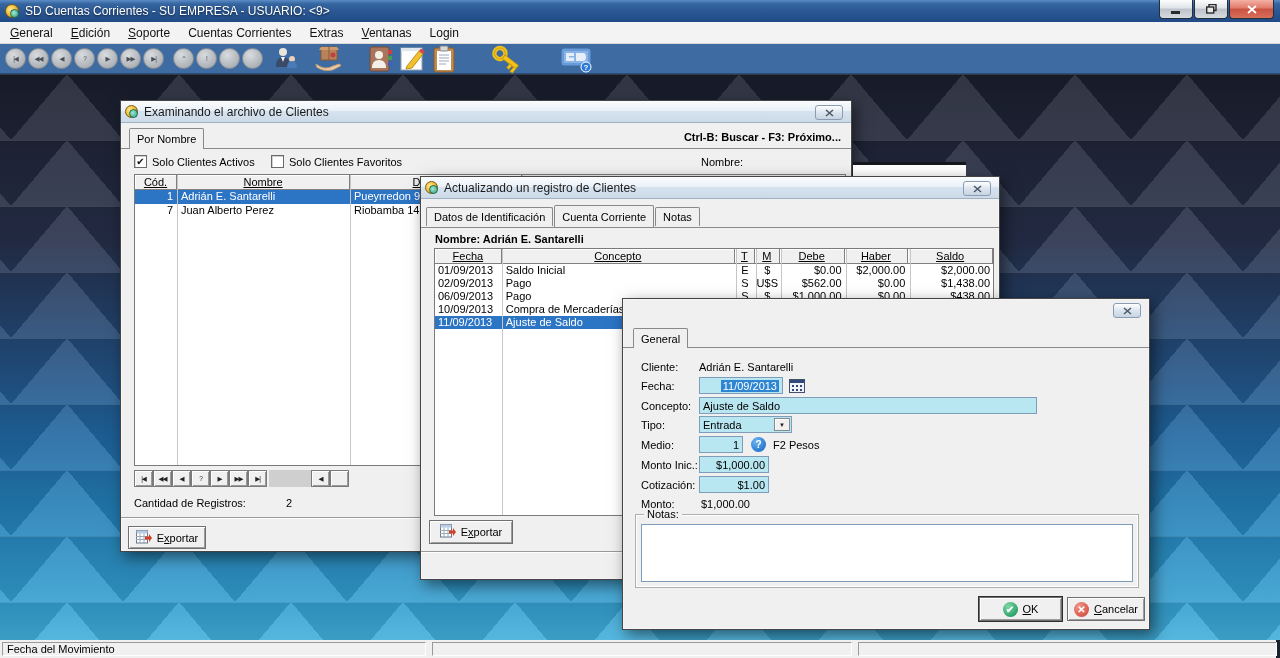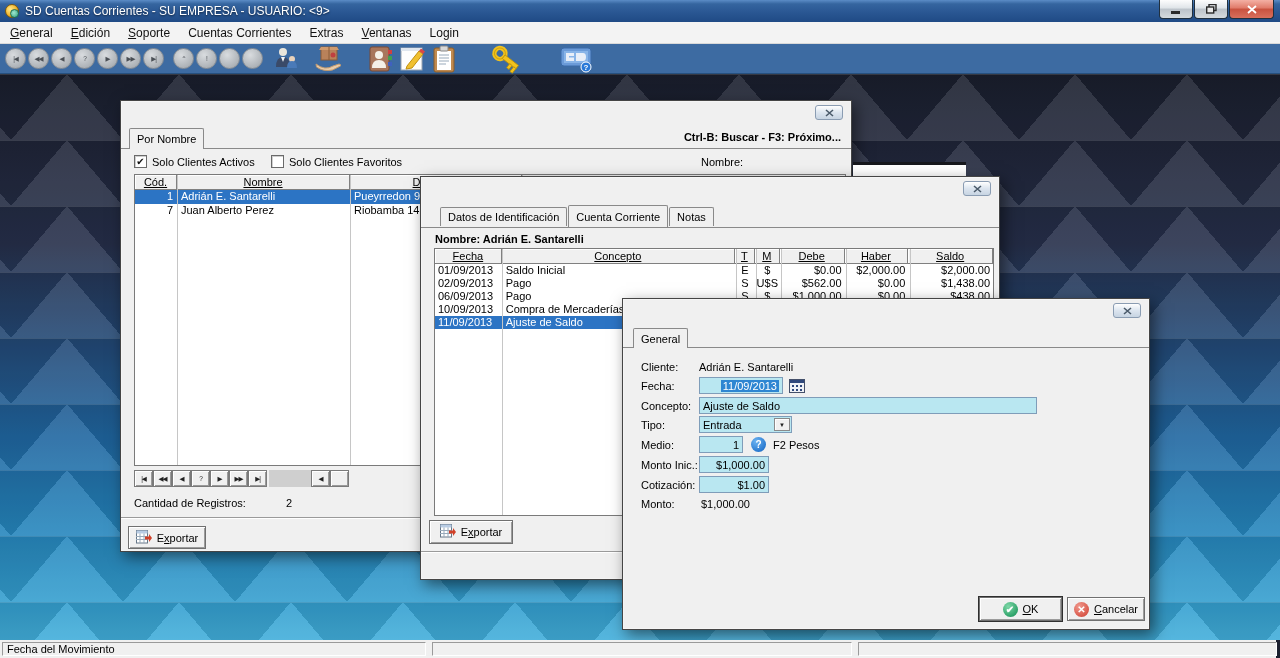--- a/index.html
+++ b/index.html
@@ -275,20 +275,24 @@
         <circle cx="26" cy="22" r="5" fill="#2878d8" stroke="#fff"></circle>
         <text x="26" y="25" font-size="8" fill="#fff" text-anchor="middle" font-weight="bold" font-family="Liberation Sans, sans-serif">?</text>
       </svg>
   </span>
 </div>
 
 <div class="desktop"></div>
 <div class="sliver"></div>
 
 <div class="win" style="left:120px; top:100px; width:732px; height:452px; z-index:10;">
+  <div class="wtitle">
+    <span class="coin"></span>
+    <span class="t">Examinando el archivo de Clientes</span>
+  </div>
   <div class="wclose">
       <svg width="9" height="8">
         <path d="M1 1 L8 7 M8 1 L1 7" stroke="#4a5a6a" stroke-width="1.6"></path>
       </svg>
     </div>
 
   <div class="tab" style="left:8px; top:27px;">
       <span>Por Nombre</span>
     </div>
   <div class="tabline" style="top:47px;"></div>
@@ -365,27 +369,31 @@
             <line x1="4" y1="3.5" x2="4" y2="13"></line>
             <line x1="8" y1="3.5" x2="8" y2="13"></line>
           </g>
           <path d="M9 6.5 h4 v-2.5 l3 4 l-3 4 v-2.5 h-4 z" fill="#d04028"></path>
         </svg></span>
     <span class="bl">E<u>x</u>portar</span>
   </div>
 </div>
 
 <div class="win" style="left:420px; top:176px; width:580px; height:404px; z-index:20;">
+  <div class="wtitle">
+    <span class="coin"></span>
+    <span class="t">Actualizando un registro de Clientes</span>
+  </div>
   <div class="wclose">
       <svg width="9" height="8">
         <path d="M1 1 L8 7 M8 1 L1 7" stroke="#4a5a6a" stroke-width="1.6"></path>
       </svg>
     </div>
 
-  <div class="tabs-row" style="left:19px; top:28px;align-items:flex-end;">
+  <div class="tabs-row" style="left:5px; top:28px;align-items:flex-end;">
 
       <span class="tab2">Datos de Identificación</span>
 
       <span class="tab2 active">Cuenta Corriente</span>
 
       <span class="tab2">Notas</span>
 
   </div>
   <div class="tabline" style="top:50px;"></div>
 
@@ -533,20 +541,24 @@
     </div>
 
   <div class="flabel" style="top:180px;">Cotización:</div>
   <div class="finput right" style="left:76px; top:177px; width:70px;">
       <span>$1.00</span>
     </div>
 
   <div class="flabel" style="top:199px;">Monto:</div>
   <div class="fstatic" style="left:78px; top:199px;">$1,000.00</div>
 
+  <div class="groupbox" style="left:12px; top:215px; width:504px; height:74px;">
+    <span class="legend">Notas:</span>
+    <div class="notes-inner"></div>
+  </div>
 
   <div class="btn default" style="left:356px; top:298px; width:83px; height:24px;">
     <span class="cir-ic green">✔</span>
     <span class="bl"><u>O</u>K</span>
   </div>
   <div class="btn" style="left:444px; top:298px; width:78px; height:24px;">
     <span class="cir-ic red">✕</span>
     <span class="bl"><u>C</u>ancelar</span>
   </div>
 </div>

